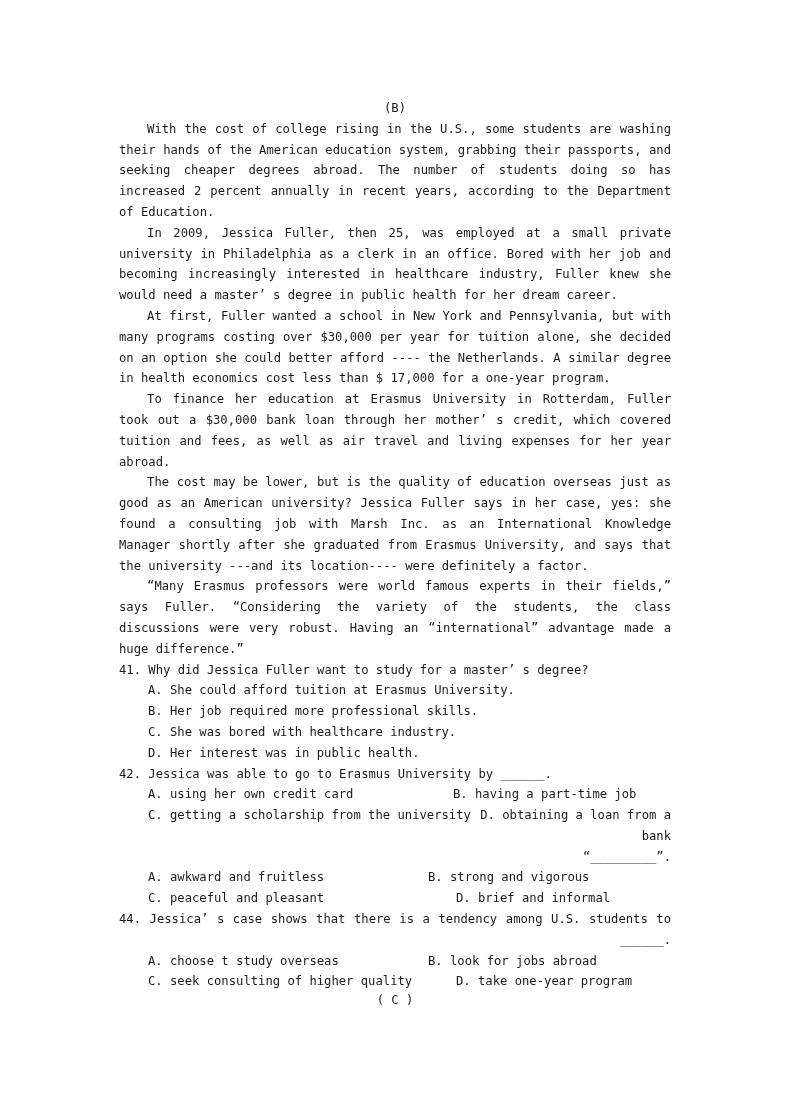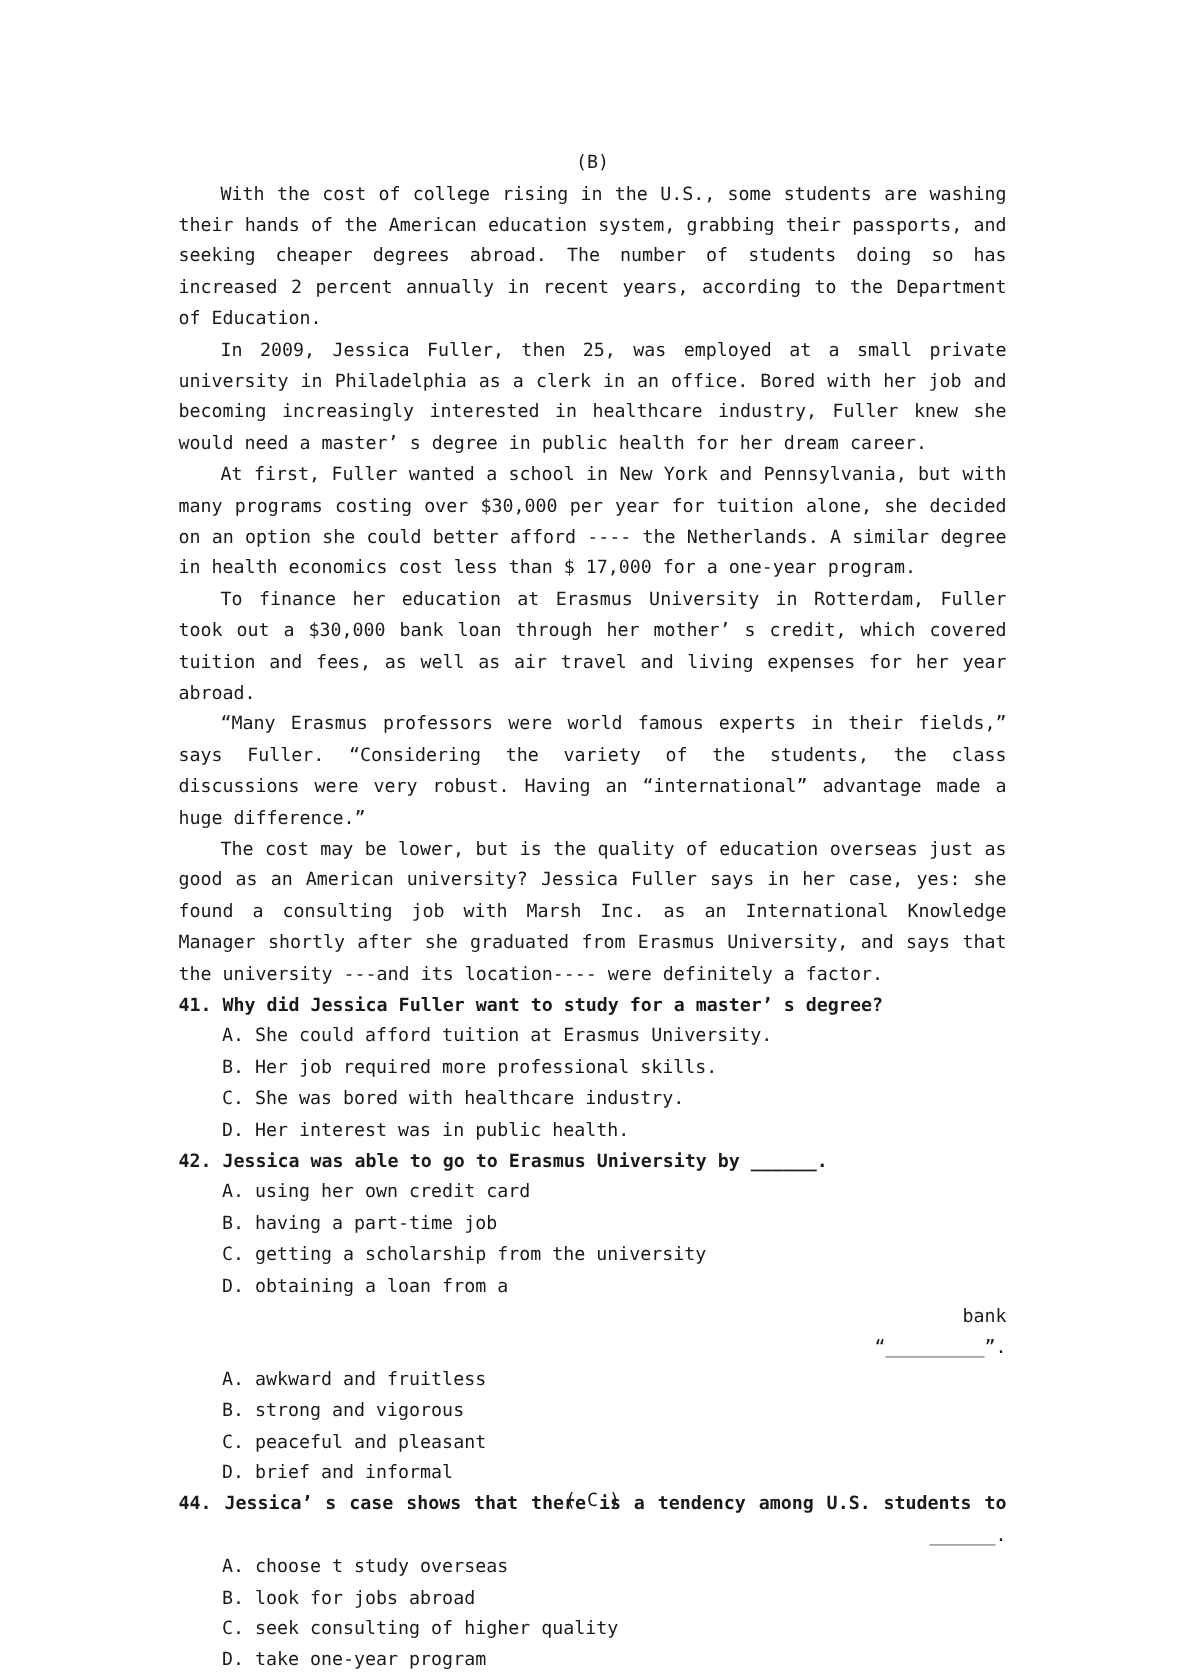--- a/index.html
+++ b/index.html
@@ -7,40 +7,40 @@
       width: 790px; height: 1119px; position: relative; overflow: hidden;
       font-family: "DejaVu Sans Mono", "Liberation Mono", monospace;
       color: #1a1a1a;
     }
     .page {
       position: absolute; left: 119px; top: 98px; width: 552px;
       font-size: 12.2px; line-height: 20.8px;
     }
     .section-head { text-align: center; }
     .para { text-align: justify; text-indent: 2.3em; margin: 0; }
-    .q { margin: 0; text-align: justify; font-weight: bold; }
+    .q { margin: 0; text-align: justify; }
     .opt { padding-left: 29px; margin: 0; }
-    .opt-row { display: flex; padding-left: 29px; margin: 0; flex-direction: column; }
+    .opt-row { display: flex; padding-left: 29px; margin: 0; }
     .opt-row .left { width: 280px; }
     .opt-row .right { }
     .wrap-after { margin: 0; text-align: right; }
     .footer { position: absolute; left: 0; width: 790px; top: 993px; text-align: center; font-size: 12.2px; }
   </style>
 </head>
 <body>
 
 <div class="page">
   <div class="section-head">(B)</div>
 
   <p class="para">With the cost of college rising in the U.S., some students are washing their hands of the American education system, grabbing their passports, and seeking cheaper degrees abroad. The number of students doing so has increased 2 percent annually in recent years, according to the Department of Education.</p>
   <p class="para">In 2009, Jessica Fuller, then 25, was employed at a small private university in Philadelphia as a clerk in an office. Bored with her job and becoming increasingly interested in healthcare industry, Fuller knew she would need a master’ s degree in public health for her dream career.</p>
   <p class="para">At first, Fuller wanted a school in New York and Pennsylvania, but with many programs costing over $30,000 per year for tuition alone, she decided on an option she could better afford ---- the Netherlands. A similar degree in health economics cost less than $ 17,000 for a one-year program.</p>
   <p class="para">To finance her education at Erasmus University in Rotterdam, Fuller took out a $30,000 bank loan through her mother’ s credit, which covered tuition and fees, as well as air travel and living expenses for her year abroad.</p>
+  <p class="para">The cost may be lower, but is the quality of education overseas just as good as an American university? Jessica Fuller says in her case, yes: she found a consulting job with Marsh Inc. as an International Knowledge Manager shortly after she graduated from Erasmus University, and says that the university ---and its location---- were definitely a factor.</p>
   <p class="para">“Many Erasmus professors were world famous experts in their fields,” says Fuller. “Considering the variety of the students, the class discussions were very robust. Having an “international” advantage made a huge difference.”</p>
-  <p class="para">The cost may be lower, but is the quality of education overseas just as good as an American university? Jessica Fuller says in her case, yes: she found a consulting job with Marsh Inc. as an International Knowledge Manager shortly after she graduated from Erasmus University, and says that the university ---and its location---- were definitely a factor.</p>
 
   <div>
     <p class="q">41. Why did Jessica Fuller want to study for a master’ s degree?</p>
     <p class="opt">A. She could afford tuition at Erasmus University.</p>
     <p class="opt">B. Her job required more professional skills.</p>
     <p class="opt">C. She was bored with healthcare industry.</p>
     <p class="opt">D. Her interest was in public health.</p>
   </div>
 
   <div>

